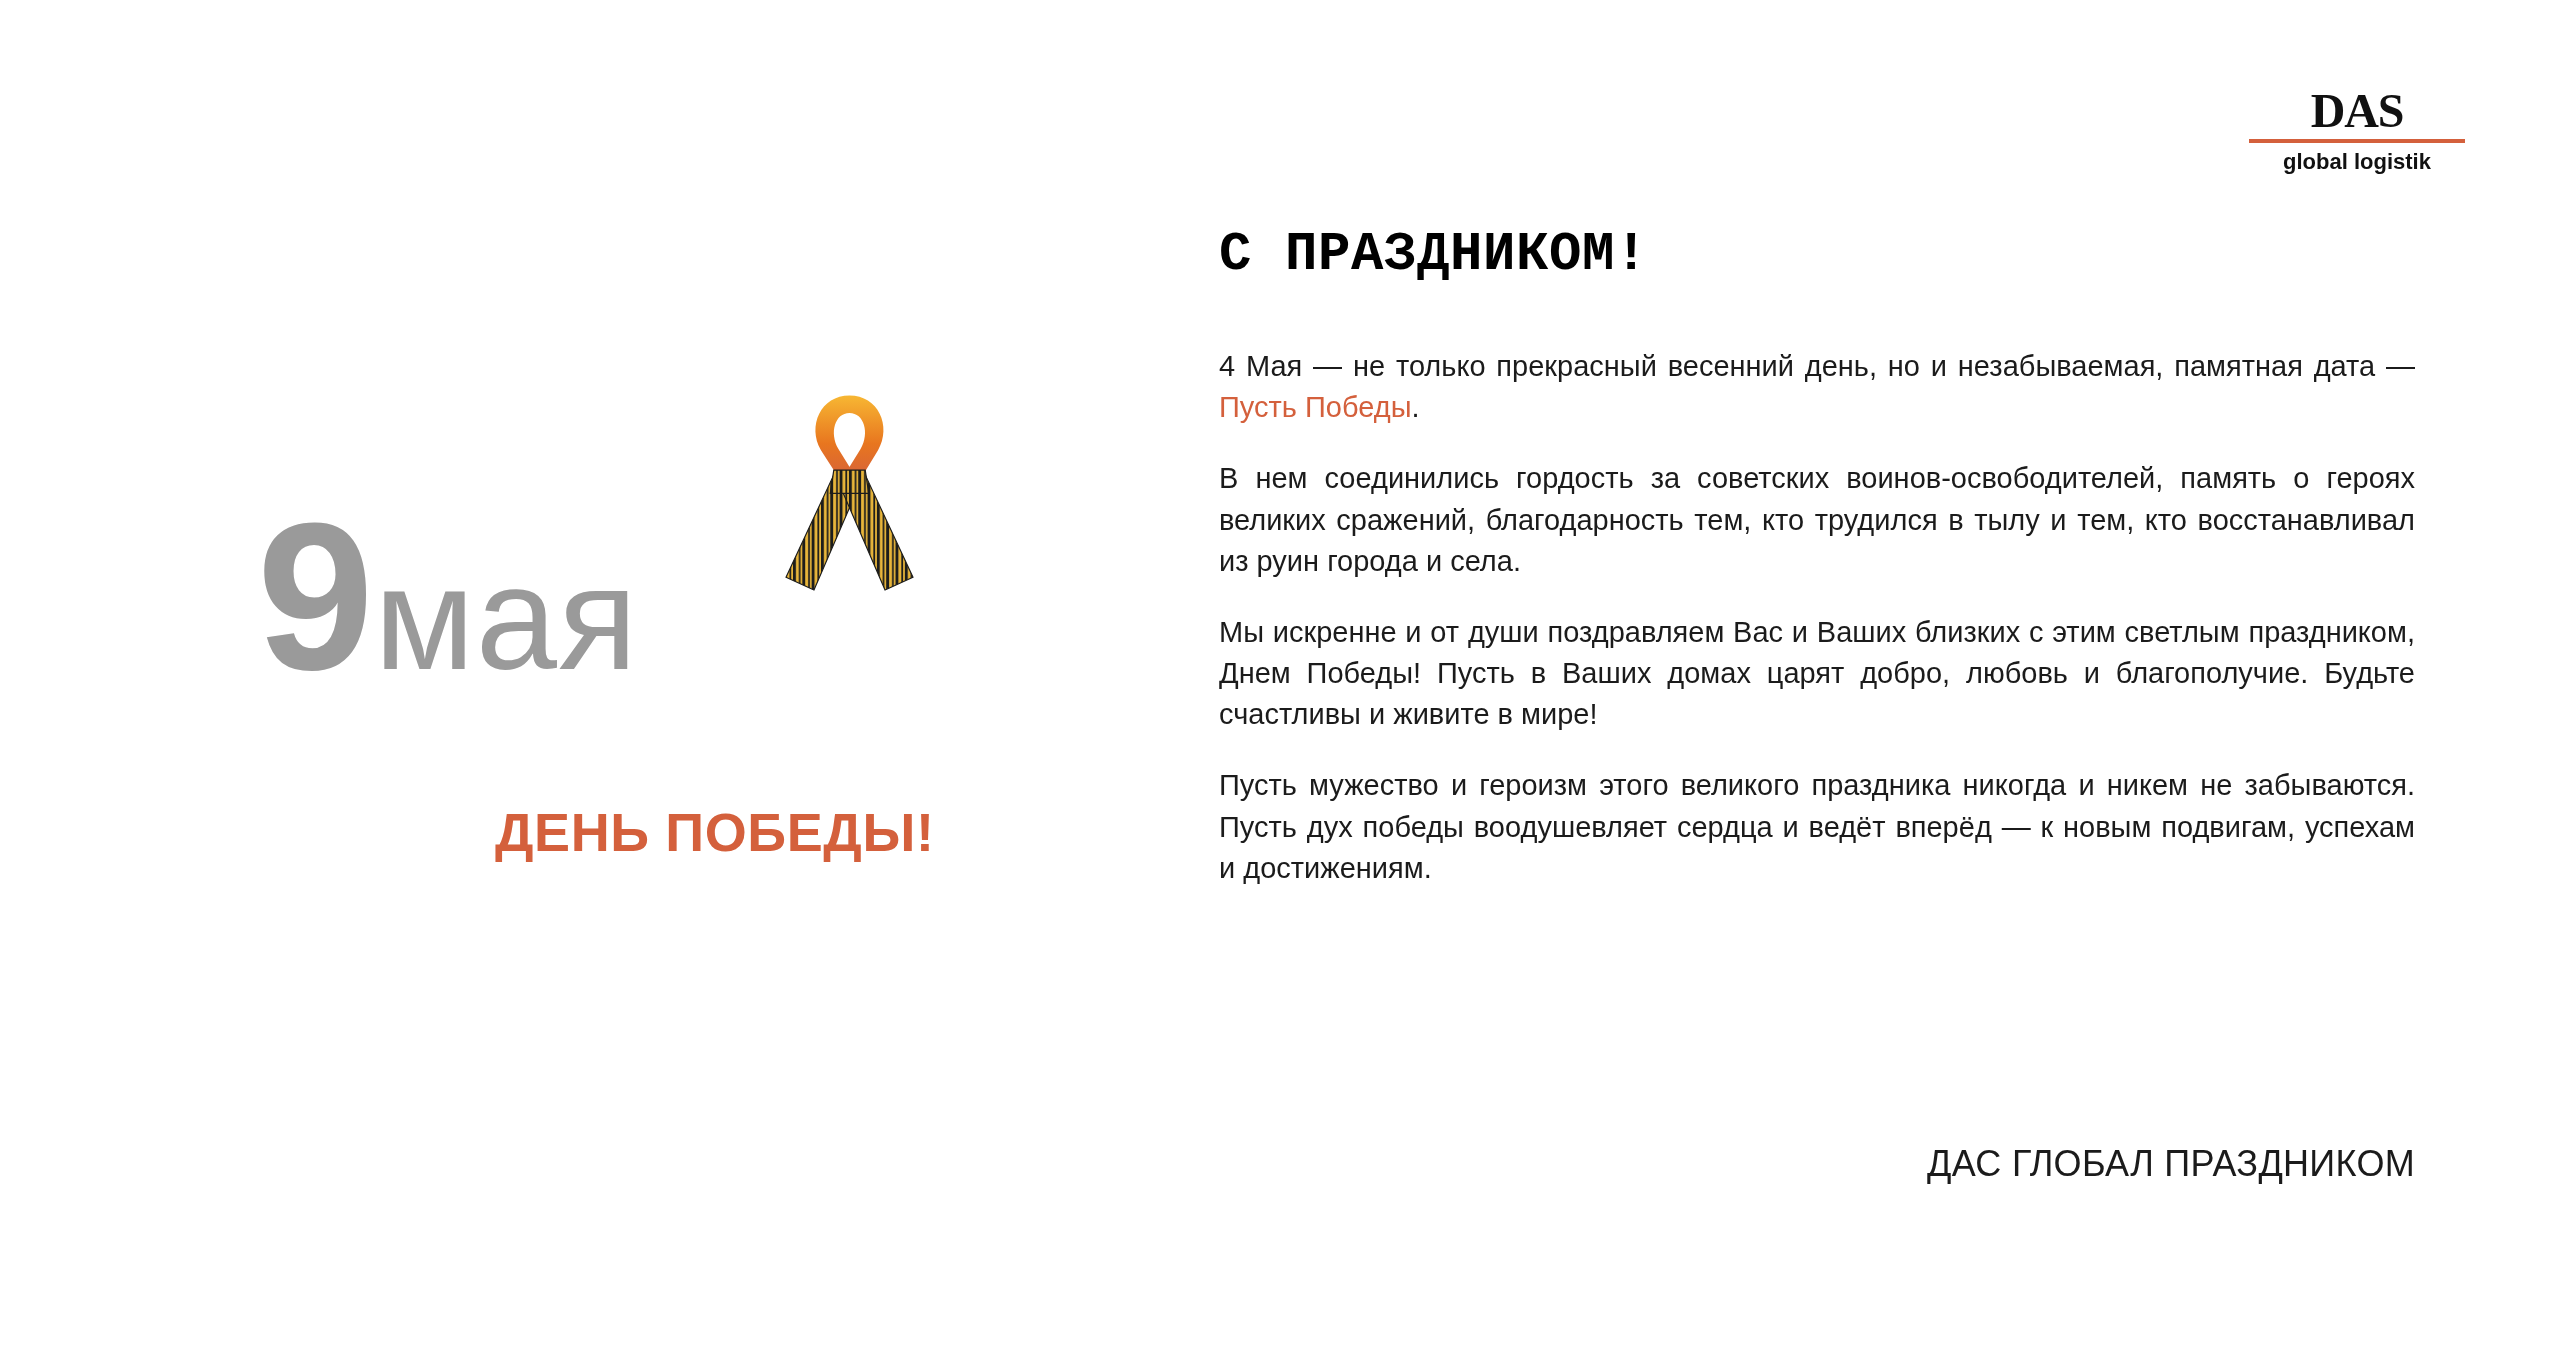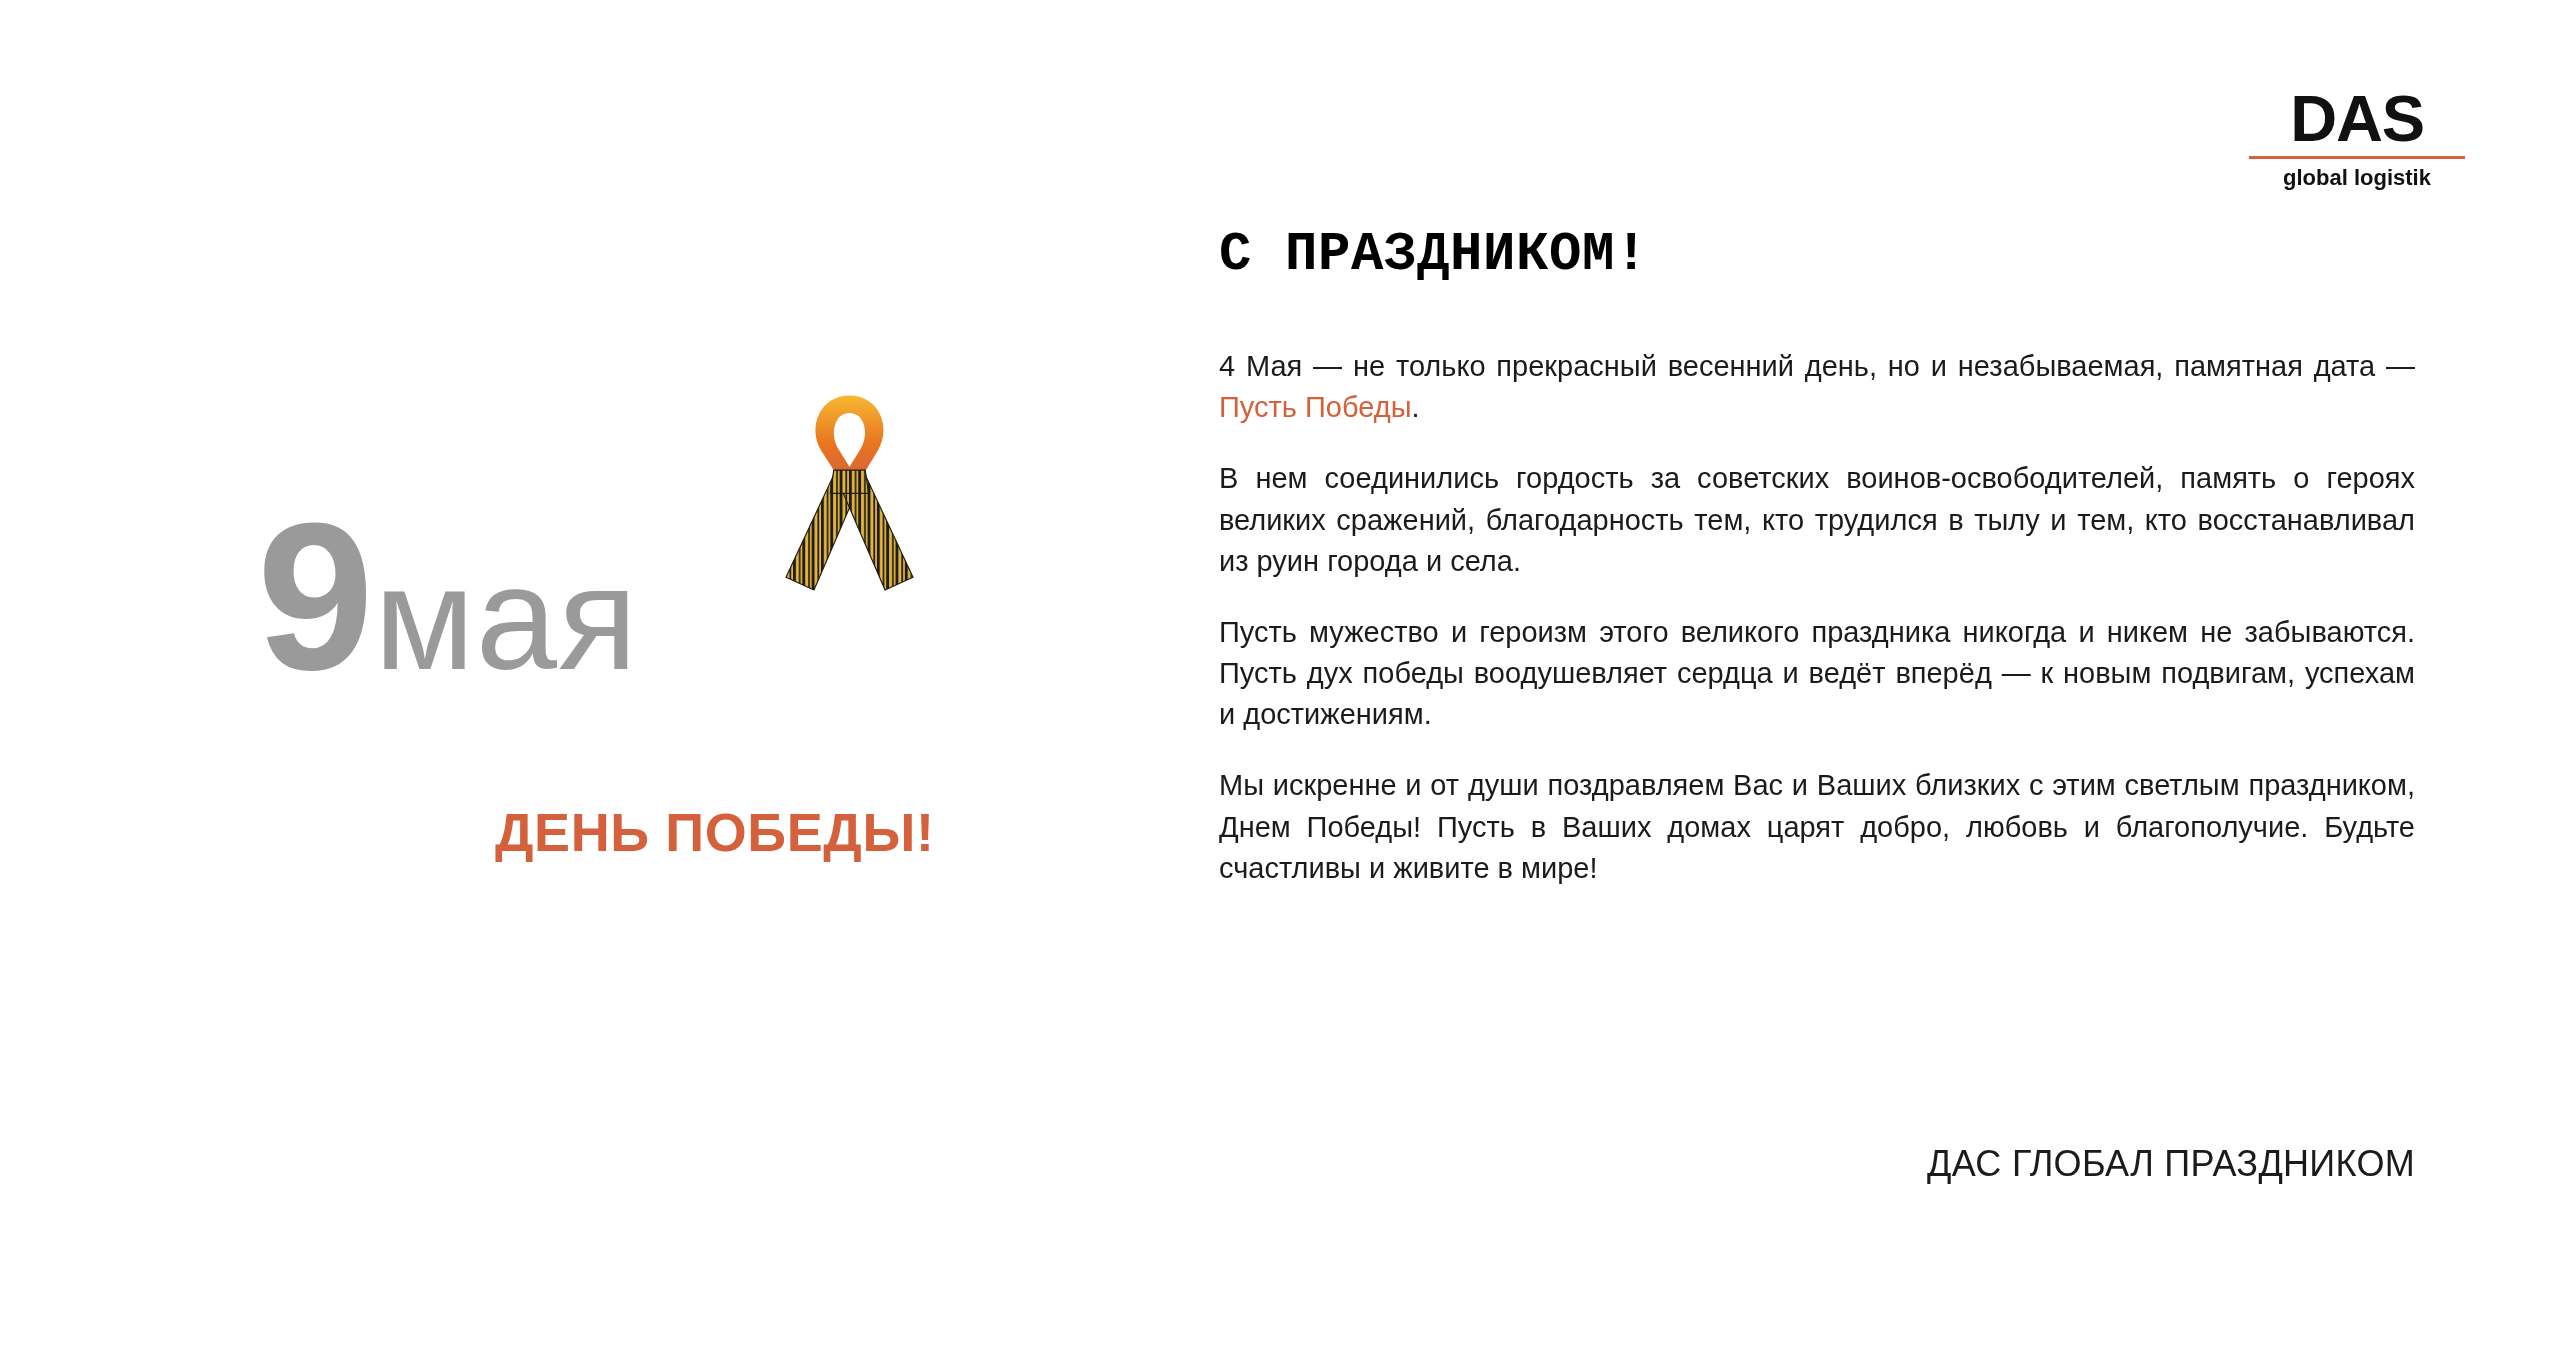--- a/index.html
+++ b/index.html
@@ -87,25 +87,26 @@
 
   
   .logo {
     position: absolute;
     right: 111px;
     top: 88px;
     width: 216px;
     text-align: center;
   }
   .logo-word {
-    font-size: 65px;
+    font-size: 48px;
     font-weight: 700;
     letter-spacing: -1.2px;
     color: #111111;
     line-height: 0.95;
+    font-family: Liberation Serif, serif;
   }
   .logo-rule {
     height: 3.5px;
     background: #d4603c;
     margin: 5.8px 0 5.8px 0;
     width: 100%;
   }
   .logo-sub {
     font-size: 22px;
     font-weight: 700;
@@ -199,20 +200,20 @@
     <div class="logo-rule"></div>
     <div class="logo-sub">global logistik</div>
   </div>
 
   <div class="content">
     <div class="heading">С ПРАЗДНИКОМ!</div>
 
     <p class="para"><span>4 Мая — не только прекрасный весенний день, но и незабываемая, памятная дата — </span><span class="accent">Пусть Победы</span><span>.</span></p>
 
     <p class="para">В нем соединились гордость за советских воинов-освободителей, память о героях великих сражений, благодарность тем, кто трудился в тылу и тем, кто восстанавливал из руин города и села.</p>
+    <p class="para">Мы искренне и от души поздравляем Вас и Ваших близких с этим светлым праздником, Днем Победы! Пусть в Ваших домах царят добро, любовь и благополучие. Будьте счастливы и живите в мире!</p>
     <p class="para">Пусть мужество и героизм этого великого праздника никогда и никем не забываются. Пусть дух победы воодушевляет сердца и ведёт вперёд — к новым подвигам, успехам и достижениям.</p>
-    <p class="para">Мы искренне и от души поздравляем Вас и Ваших близких с этим светлым праздником, Днем Победы! Пусть в Ваших домах царят добро, любовь и благополучие. Будьте счастливы и живите в мире!</p>
   </div>
 
   <div class="signature">ДАС ГЛОБАЛ ПРАЗДНИКОМ</div>
 
 </div>
 
 
 </body></html>

